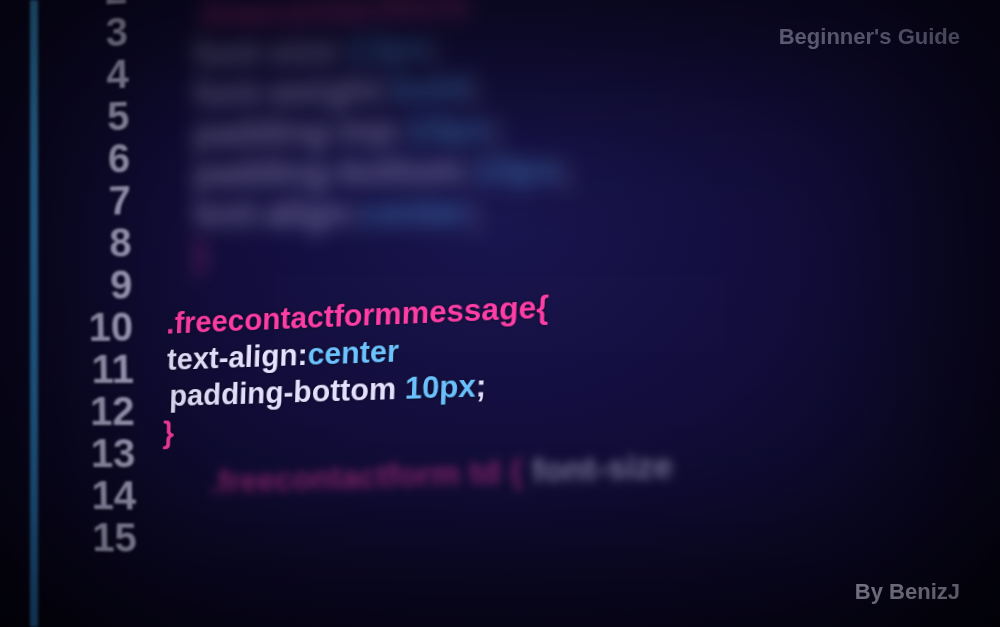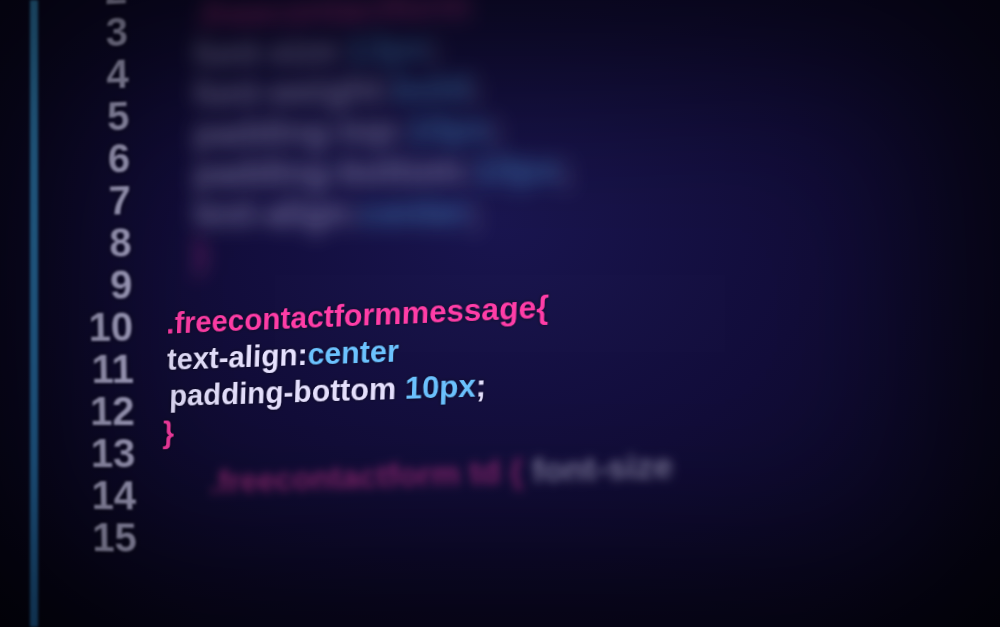--- a/index.html
+++ b/index.html
@@ -177,15 +177,17 @@
   <div class="code-third">
     <span class="line">
       <span class="sel">.freecontactform td</span> <span class="brace">{</span>
     </span>
     <span class="line">
       <span class="prop">font-size</span>
     </span>
   </div>
 
 
+  <div class="tag-top">Beginner's Guide</div>
+  <div class="tag-bottom">By BenizJ</div>
 
   <div class="vignette"></div>
 </div>
 
 </body></html>

